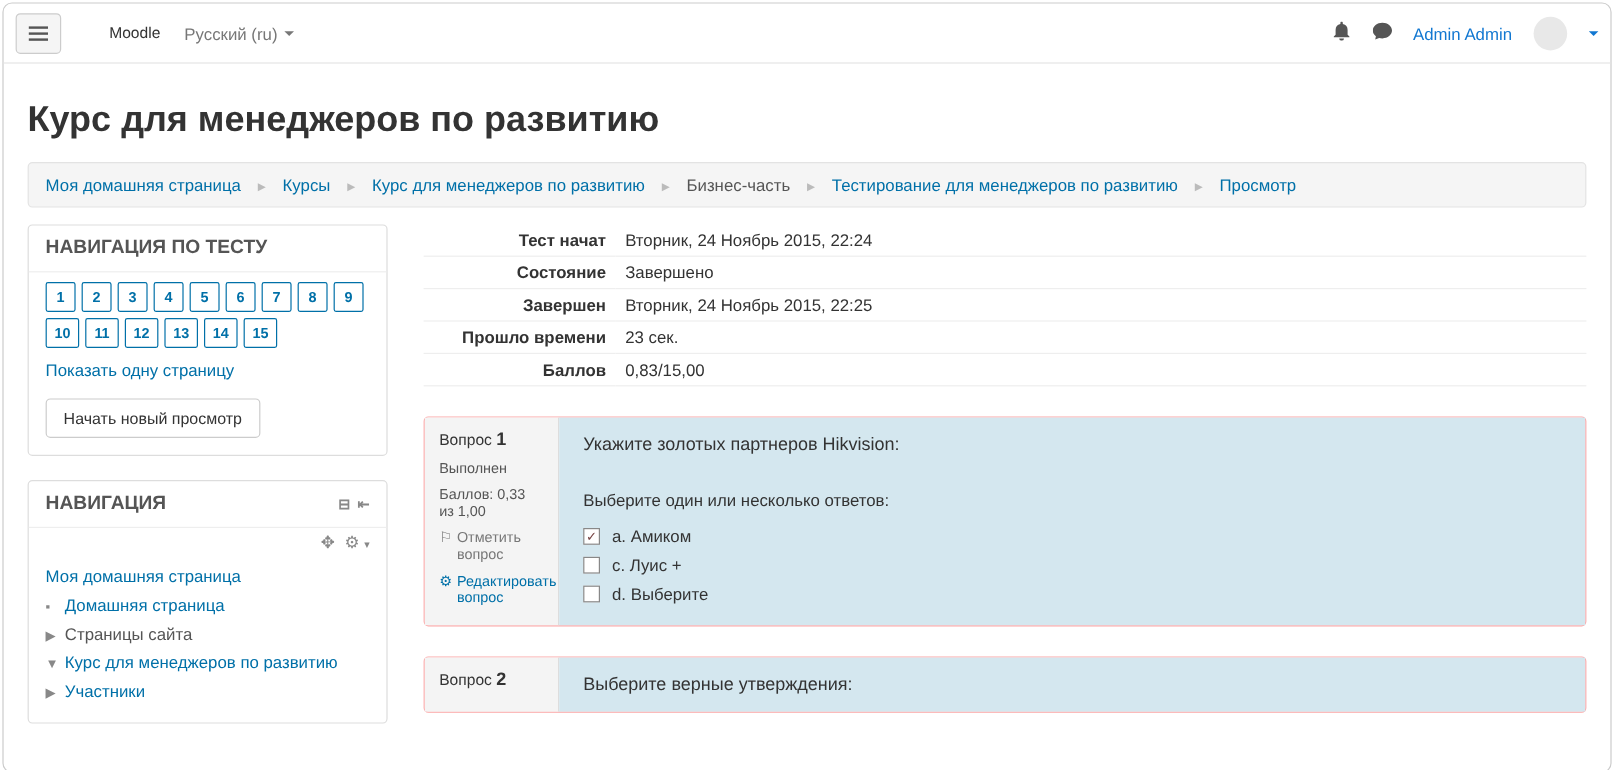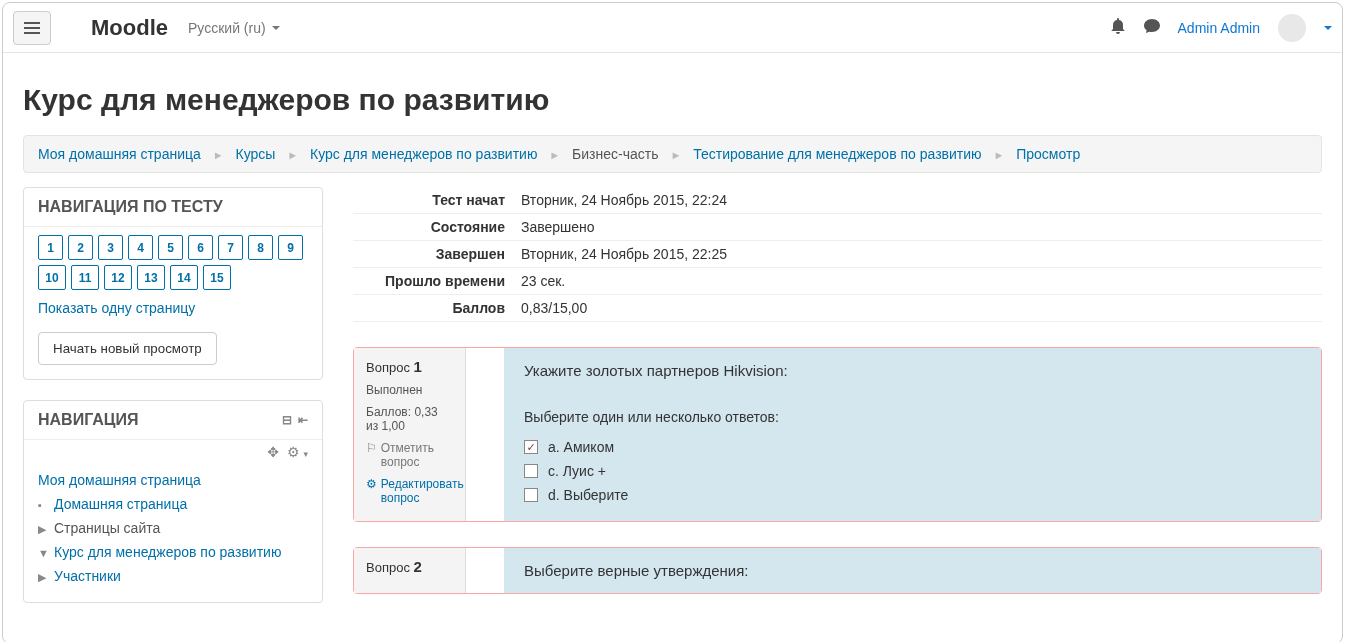--- a/index.html
+++ b/index.html
@@ -4,21 +4,21 @@
 <style>
 * { box-sizing: border-box; margin: 0; padding: 0; }
 body { font-family: "Helvetica Neue", Helvetica, Arial, sans-serif; font-size: 14px; color: #333; background: #fff; }
 .page-wrap { border: 1px solid #ccc; border-radius: 8px; margin: 2px; overflow: hidden; }
 
 .navbar { display: flex; align-items: center; height: 50px; border-bottom: 1px solid #e5e5e5; padding: 0 10px; }
 .hamburger-btn { width: 38px; height: 34px; background: #f5f5f5; border: 1px solid #ccc; border-radius: 4px; display: flex; align-items: center; justify-content: center; cursor: pointer; }
 .hamburger-icon { display: block; width: 16px; height: 2px; background: #555; position: relative; }
 .hamburger-icon::before, .hamburger-icon::after { content: ""; position: absolute; left: 0; width: 16px; height: 2px; background: #555; }
 .hamburger-icon::before { top: -5px; } .hamburger-icon::after { top: 5px; }
-.brand { font-size: 22px; color: #333; margin-left: 40px; font-weight: 700; }
+.brand { font-size: 13px; color: #333; margin-left: 40px; font-weight: 400; }
 .lang-sel { color: #777; margin-left: 20px; display: flex; align-items: center; gap: 6px; cursor: pointer; }
 .caret { width: 0; height: 0; border-left: 4px solid transparent; border-right: 4px solid transparent; border-top: 4px solid #777; display: inline-block; }
 .nav-right { margin-left: auto; display: flex; align-items: center; gap: 18px; }
 .nav-icon { color: #777; cursor: pointer; }
 .user-name { color: #1177d1; cursor: pointer; }
 .avatar { width: 28px; height: 28px; border-radius: 50%; background: #e8e8e8; }
 .caret-blue { width: 0; height: 0; border-left: 4px solid transparent; border-right: 4px solid transparent; border-top: 4px solid #1177d1; display: inline-block; cursor: pointer; }
 
 .content { padding: 10px 20px 20px; }
 .page-title { font-size: 30px; font-weight: 700; color: #333; margin: 20px 0 18px; }
@@ -61,21 +61,21 @@
 .info-table tr { border-bottom: 1px solid #eee; }
 
 .q-block { display: flex; border: 1px solid #fca5a5; border-radius: 4px; margin-top: 25px; background: #fff; }
 .q-side { width: 112px; background: #f4f4f4; border-right: 1px solid #ddd; padding: 10px 12px; font-size: 12px; color: #555; }
 .q-side .qnum { font-size: 13px; color: #333; margin-bottom: 8px; }
 .q-side .qnum b { font-size: 15px; }
 .q-side .line { margin-bottom: 8px; }
 .q-side .flag { color: #777; display: flex; gap: 4px; align-items: flex-start; margin-bottom: 8px; }
 .q-side .edit { color: #0070a8; display: flex; gap: 4px; align-items: flex-start; font-size: 12px;}
 .q-side .gear { color: #0070a8; }
-.q-body { flex: 1; background: #d4e7ef; padding: 14px 20px; margin-left: 38px; }
+.q-body { flex: 1; background: #d4e7ef; padding: 14px 20px; }
 .q-text { font-size: 15px; color: #333; margin-bottom: 30px; }
 .q-prompt { font-size: 14px; color: #333; margin-bottom: 10px; }
 .q-opt { display: flex; align-items: center; gap: 10px; padding: 4px 0; font-size: 14px; }
 .chk { width: 14px; height: 14px; border: 1px solid #888; background: #fff; display: inline-flex; align-items: center; justify-content: center; font-size: 11px; color: #744; }
 
 .muted-txt { color: #777; }
 </style>
 </head>
 <body>
 

